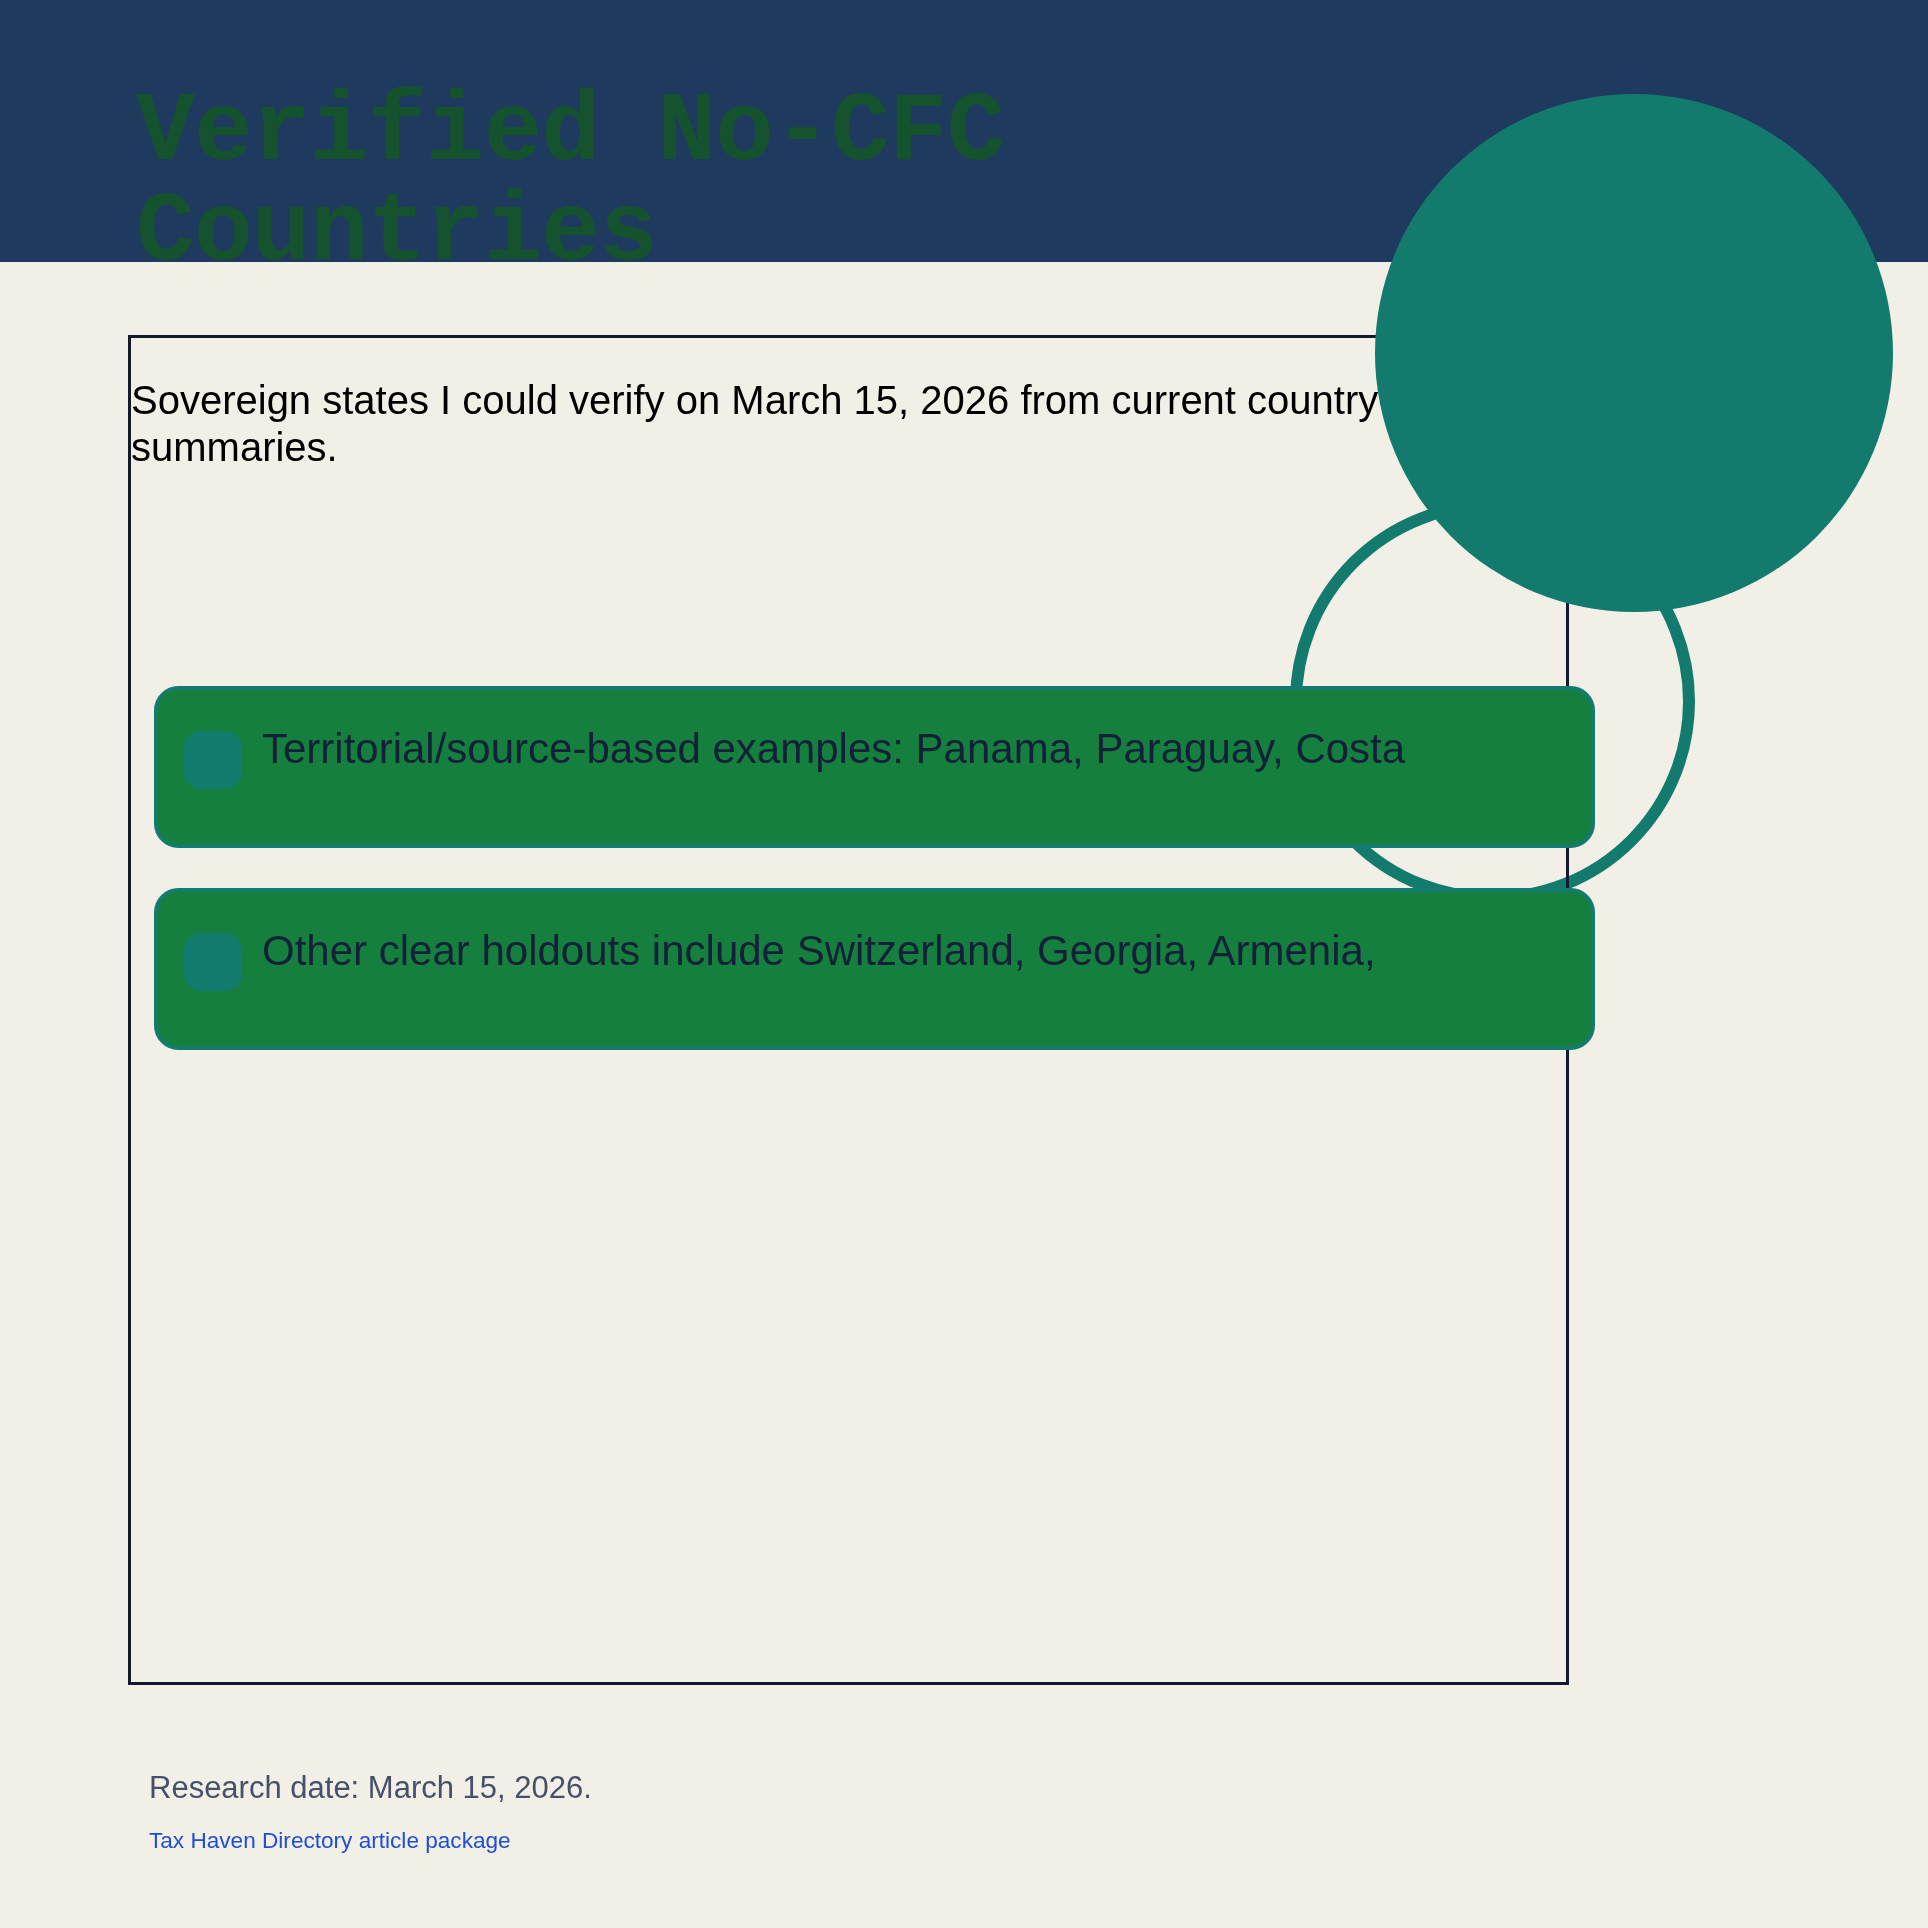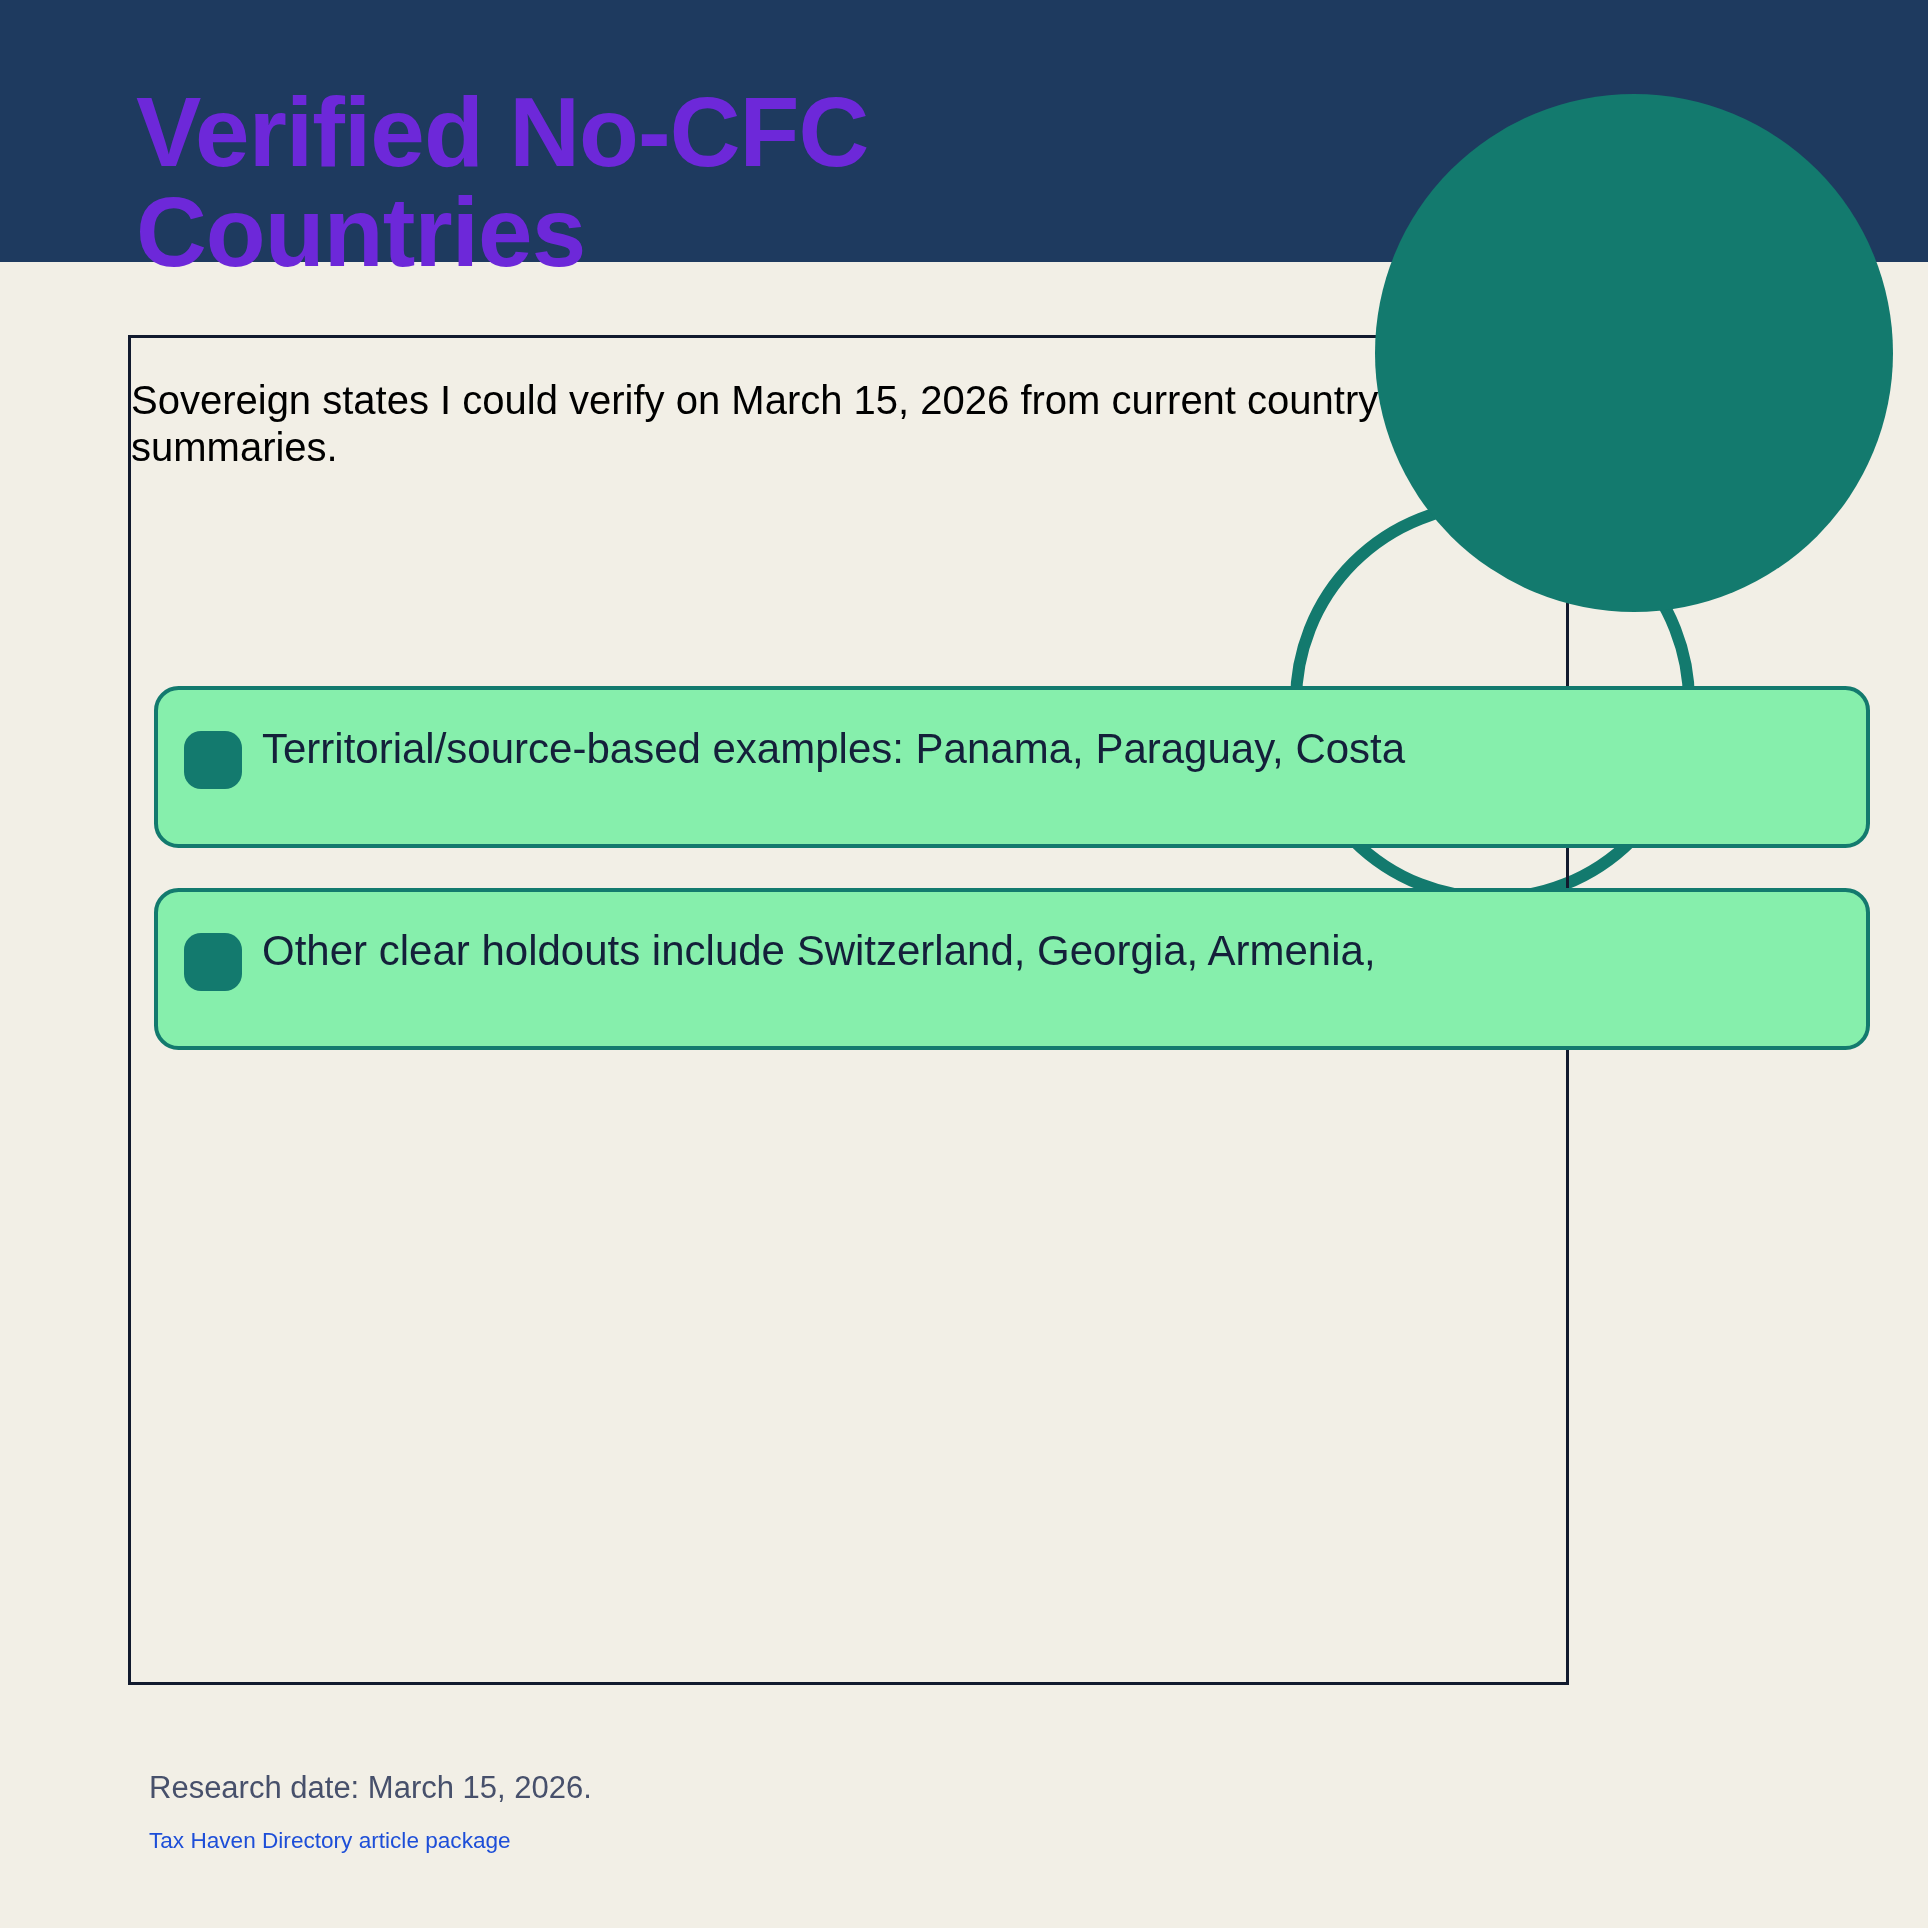--- a/index.html
+++ b/index.html
@@ -58,24 +58,25 @@
   
   .title {
     position: absolute;
     left: 136px;
     top: 83px;
     width: 942px;
     margin: 0;
     font-size: 98px;
     line-height: 1.02;
     font-weight: bold;
-    color: #6d28d9;
+    color: #14532d;
     letter-spacing: -0.9px;
     z-index: 4;
     white-space: normal;
+    font-family: Liberation Mono, monospace;
   }
 
   
   .frame-box {
     position: absolute;
     left: 128px;
     top: 335px;
     width: 1441px;
     height: 1350px;
     border: 3.8px solid #121a2e;
@@ -99,25 +100,25 @@
   
   .cards {
     position: absolute;
     left: 154px;
     top: 686px;
     width: 1441px;
     z-index: 6;
   }
   .card {
     position: relative;
-    background: #86efac;
+    background: #15803d;
     border: 4.7px solid #137a6e;
     border-radius: 24.5px;
     box-sizing: border-box;
-    width: 1716px;
+    width: 1441px;
     min-height: 162px;
     margin-bottom: 40px;
     padding: 32px 39px 28px 104px;
     display: block;
   }
   .card-bullet {
     position: absolute;
     left: 26px;
     top: 41px;
     width: 58px;

